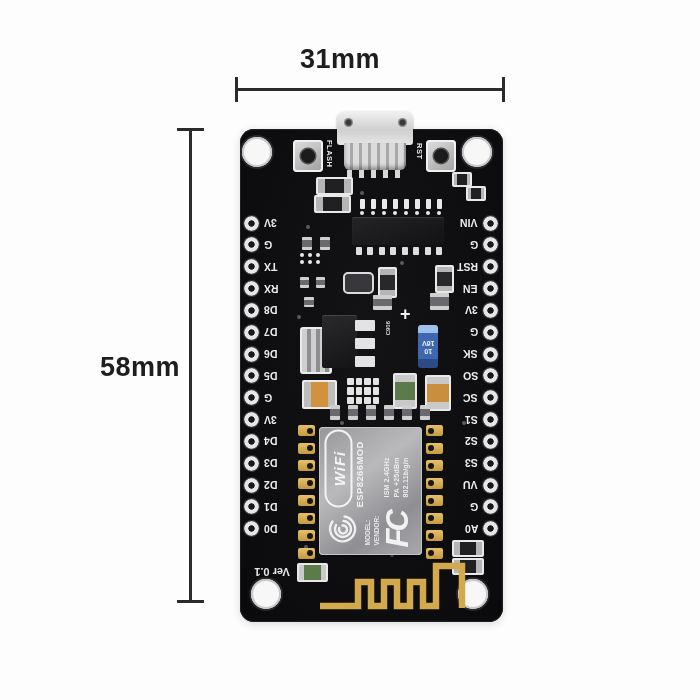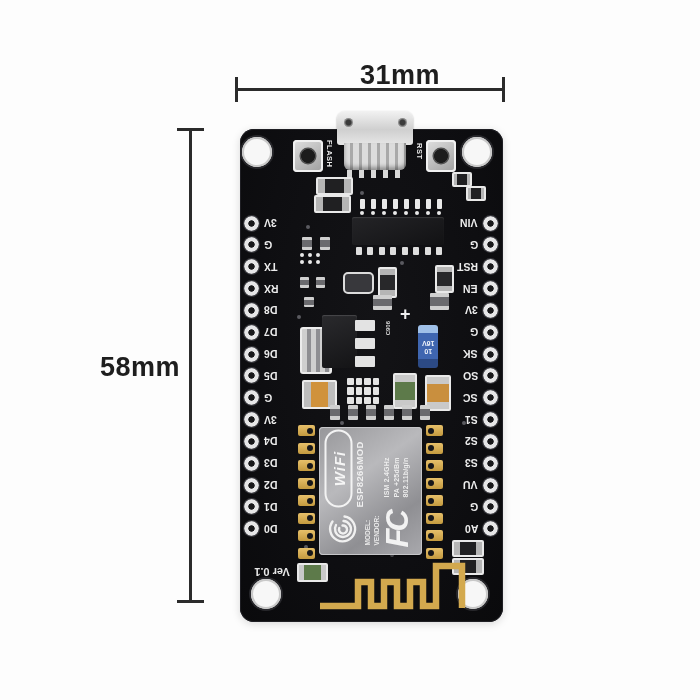--- a/index.html
+++ b/index.html
@@ -3,21 +3,21 @@
 <meta charset="utf-8">
 <style>
   html,body{margin:0;padding:0;}
   body{width:700px;height:700px;background:#fdfdfd;position:relative;overflow:hidden;
        font-family:"Liberation Sans", sans-serif;}
   .abs{position:absolute;}
 
   
   .dim-label{color:#1e1e1e;font-weight:bold;font-size:27px;letter-spacing:0.5px;}
   .dim-line{background:#2b2b2b;}
-  #dim-w-label{left:300px;top:60px;width:140px;text-align:right;}
+  #dim-w-label{left:300px;top:44px;width:140px;text-align:left;}
   #dim-w-line{left:237px;top:88px;width:267px;height:3px;}
   #dim-w-cap-l{left:235px;top:77px;width:3px;height:25px;}
   #dim-w-cap-r{left:502px;top:77px;width:3px;height:25px;}
   #dim-h-label{left:88px;top:352px;width:92px;text-align:right;}
   #dim-h-line{left:189px;top:130px;width:3px;height:473px;}
   #dim-h-cap-t{left:177px;top:128px;width:27px;height:3px;}
   #dim-h-cap-b{left:177px;top:600px;width:27px;height:3px;}
 
   
   #board{left:240px;top:129px;width:263px;height:493px;background:radial-gradient(ellipse at 50% 40%, #131316 0%, #0e0e11 60%, #0a0a0c 100%);

